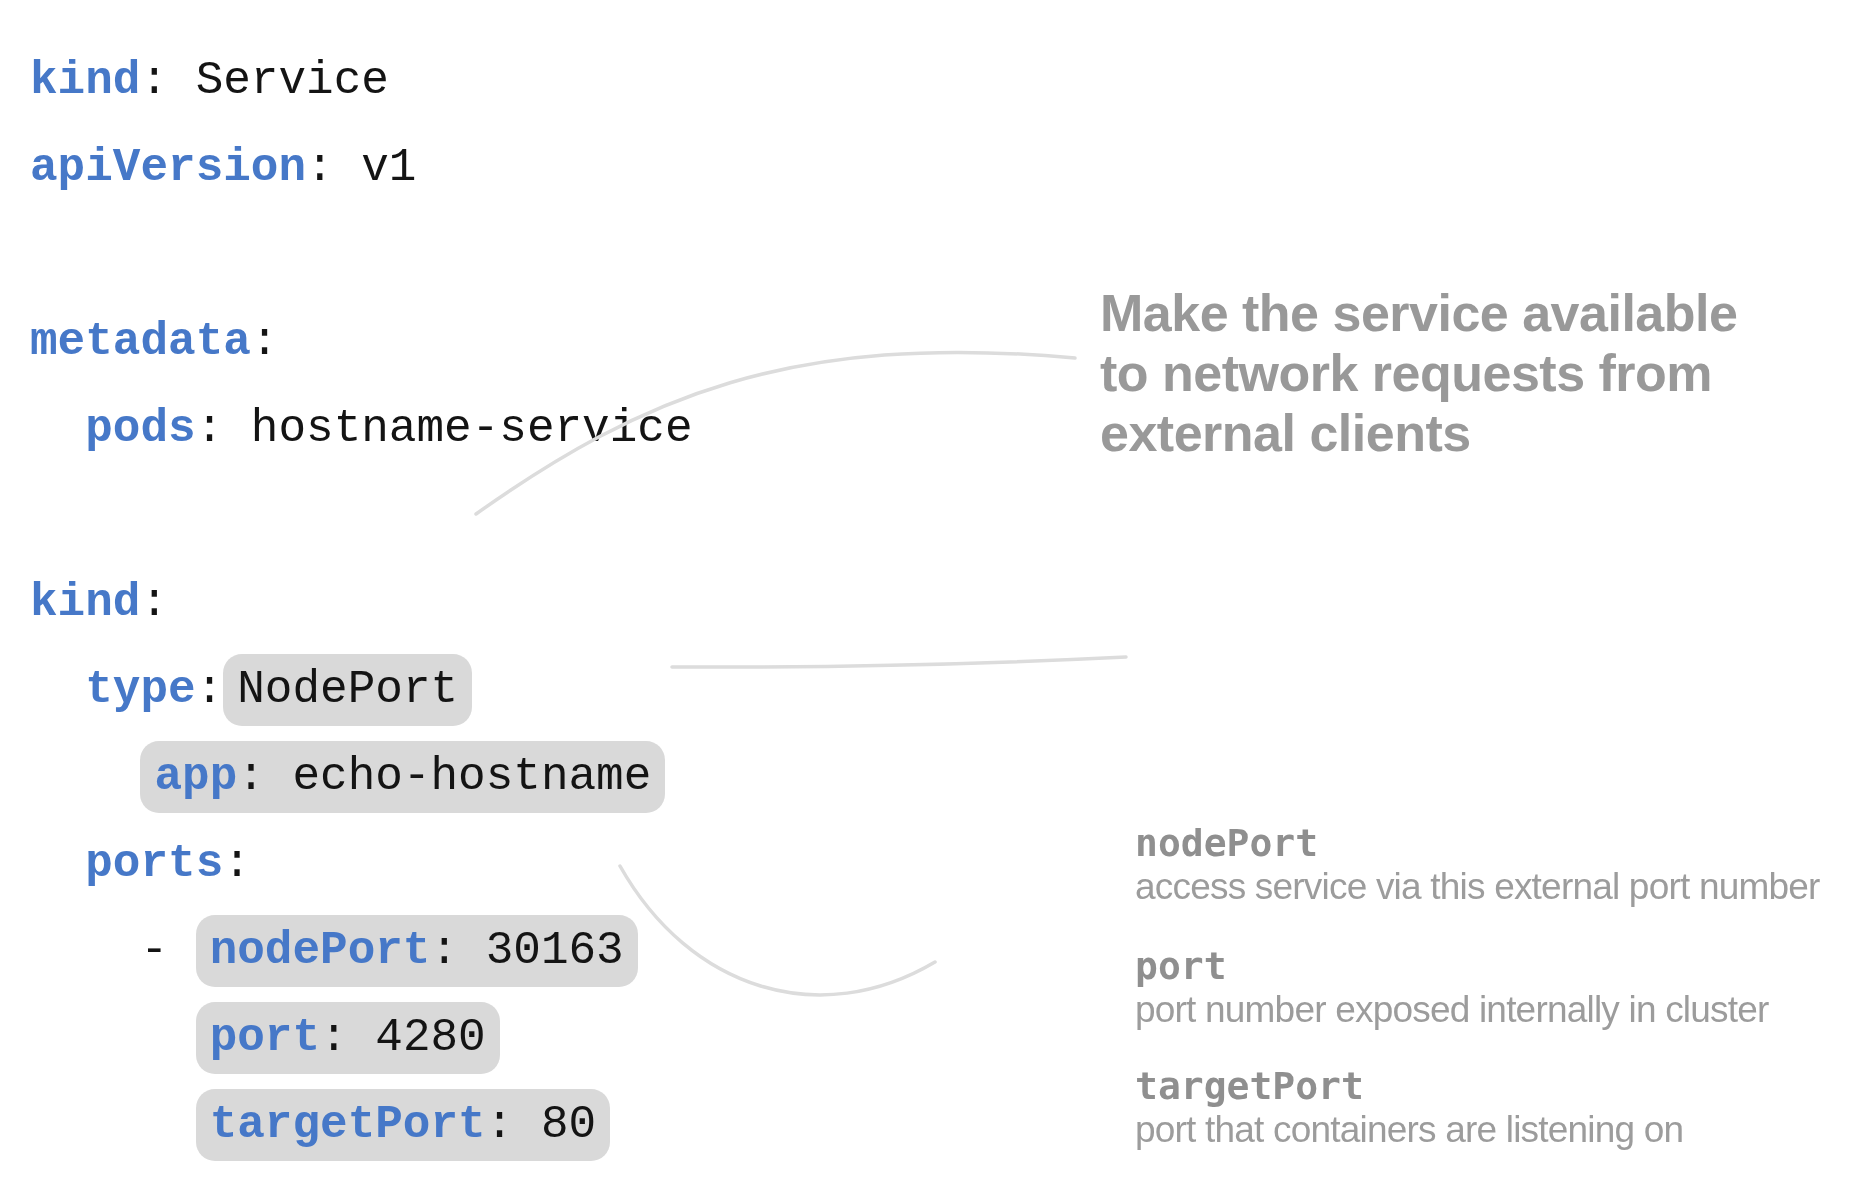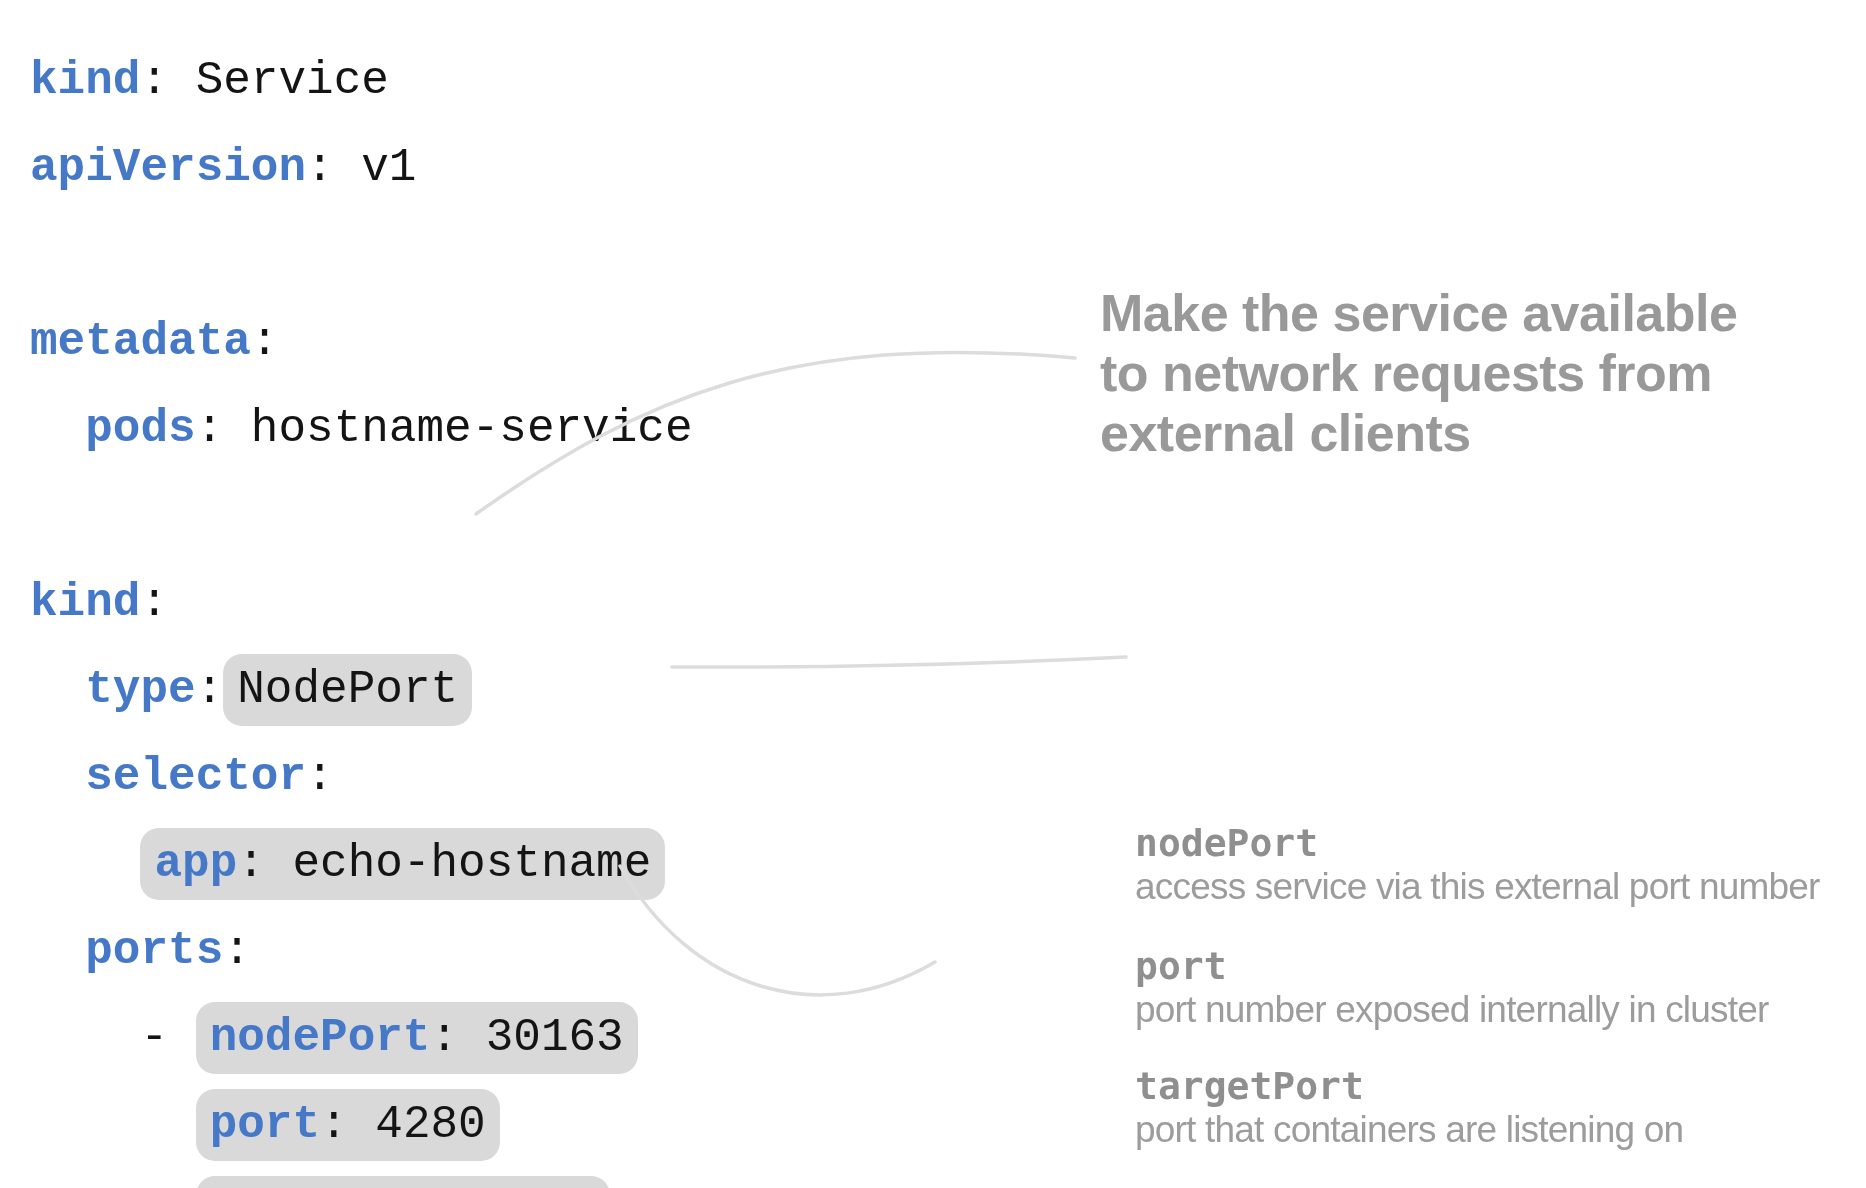--- a/index.html
+++ b/index.html
@@ -58,21 +58,20 @@
 
 <div class="code">
     <div class="code-line"><span><span class="tok-key">kind</span><span class="tok-plain">: Service</span></span></div>
     <div class="code-line"><span><span class="tok-key">apiVersion</span><span class="tok-plain">: v1</span></span></div>
     <div class="code-line"></div>
     <div class="code-line"><span><span class="tok-key">metadata</span><span class="tok-plain">:</span></span></div>
     <div class="code-line"><span><span class="tok-plain">  </span><span class="tok-key">pods</span><span class="tok-plain">: hostname-service</span></span></div>
     <div class="code-line"></div>
     <div class="code-line"><span><span class="tok-key">kind</span><span class="tok-plain">:</span></span></div>
     <div class="code-line"><span><span class="tok-plain">  </span><span class="tok-key">type</span><span class="tok-plain">:</span></span><span class="pill"><span class="tok-plain">NodePort</span></span></div>
-    <div class="code-line"><span><span class="tok-plain">  </span><span class="tok-key">selector</span><span class="tok-plain">:</span></span></div>
     <div class="code-line"><span><span class="tok-plain">    </span></span><span class="pill"><span class="tok-key">app</span><span class="tok-plain">: echo-hostname</span></span></div>
     <div class="code-line"><span><span class="tok-plain">  </span><span class="tok-key">ports</span><span class="tok-plain">:</span></span></div>
     <div class="code-line"><span><span class="tok-plain">    - </span></span><span class="pill"><span class="tok-key">nodePort</span><span class="tok-plain">: 30163</span></span></div>
     <div class="code-line"><span><span class="tok-plain">      </span></span><span class="pill"><span class="tok-key">port</span><span class="tok-plain">: 4280</span></span></div>
     <div class="code-line"><span><span class="tok-plain">      </span></span><span class="pill"><span class="tok-key">targetPort</span><span class="tok-plain">: 80</span></span></div>
   </div>
 
 <svg class="connector" width="1866" height="1188" viewBox="0 0 1866 1188">
   <path d="M 476 514 C 640 398, 790 332, 1075 358"></path>
   <path d="M 672 667 Q 905 668, 1126 657"></path>

